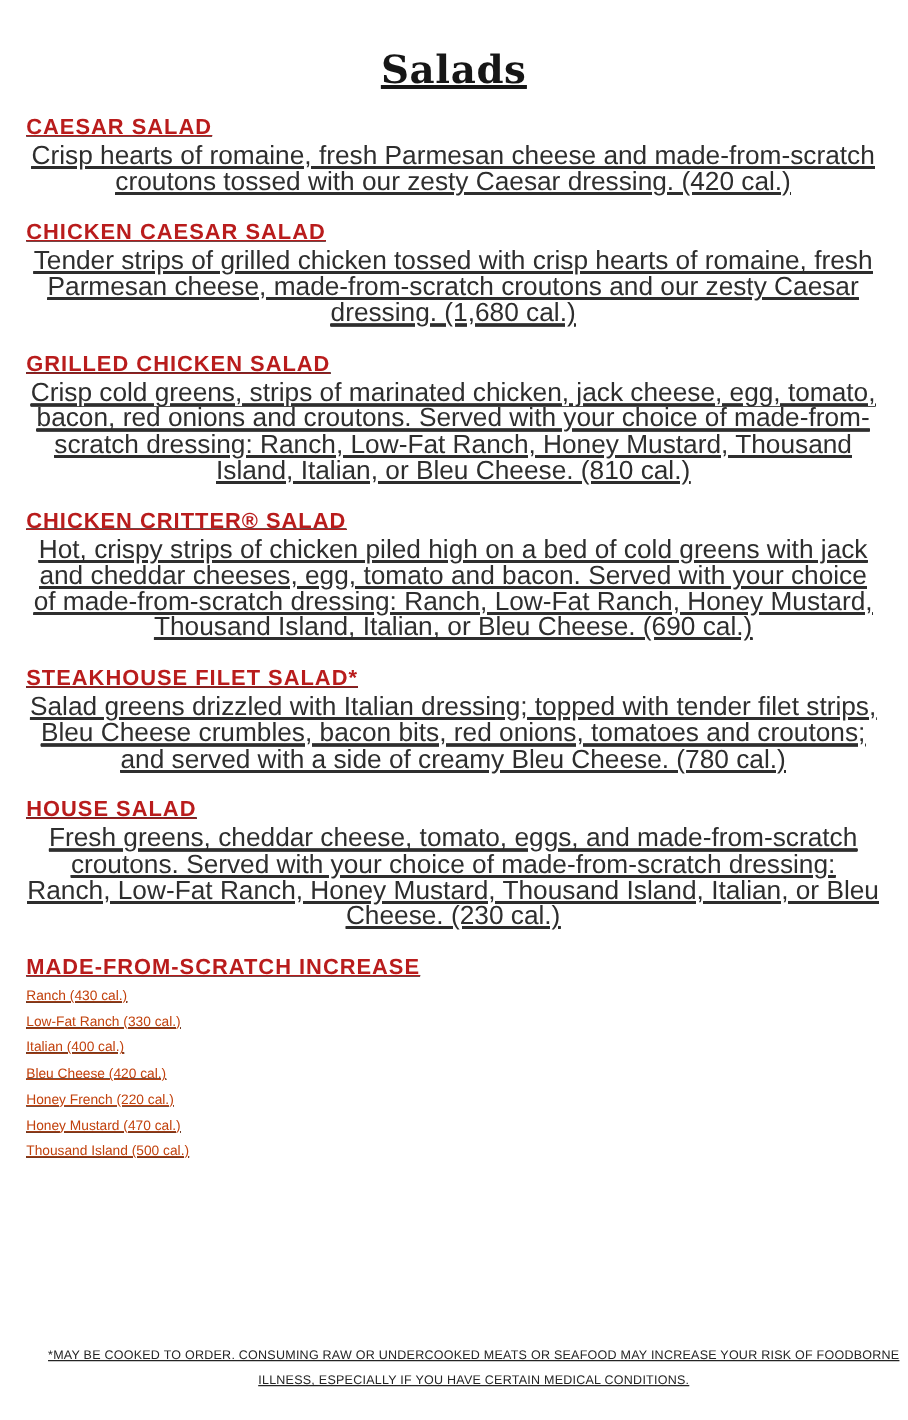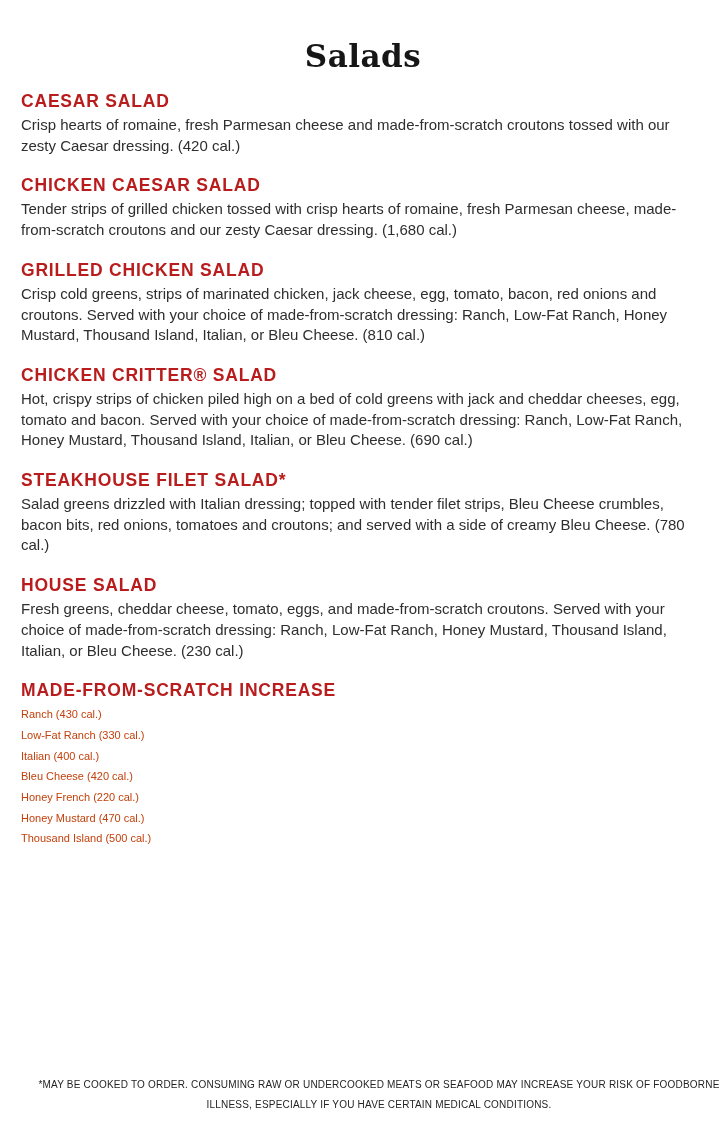--- a/index.html
+++ b/index.html
@@ -1,15 +1,15 @@
 <!DOCTYPE html>
 <html><head>
 <meta charset="utf-8">
 <style>
-  * { margin: 0; padding: 0; box-sizing: border-box; }
+  * { margin: 0; padding: 0; box-sizing: border-box; text-decoration: underline; }
   html, body { width: 726px; }
   body {
     width: 726px;
     height: 1136px;
     background: #ffffff;
     position: relative;
     font-family: "Liberation Sans", sans-serif;
     color: #2b2b2b;
     overflow: hidden;
   }
@@ -35,24 +35,25 @@
   }
   .item-name {
     font-size: 17.5px;
     font-weight: bold;
     letter-spacing: 0.8px;
     color: #b91c1c;
     line-height: 23px;
     margin-bottom: 2px;
   }
   .item-desc {
-    font-size: 15px;
+    font-size: 21px;
     line-height: 20.7px;
     color: #2e2e2e;
     max-width: 684px;
+    text-align: center;
   }
   .dressing-line {
     font-size: 11px;
     line-height: 20.7px;
     color: #c2410c;
   }
   .footer-disclaimer {
     position: absolute;
     bottom: 21px;
     left: 16px;

